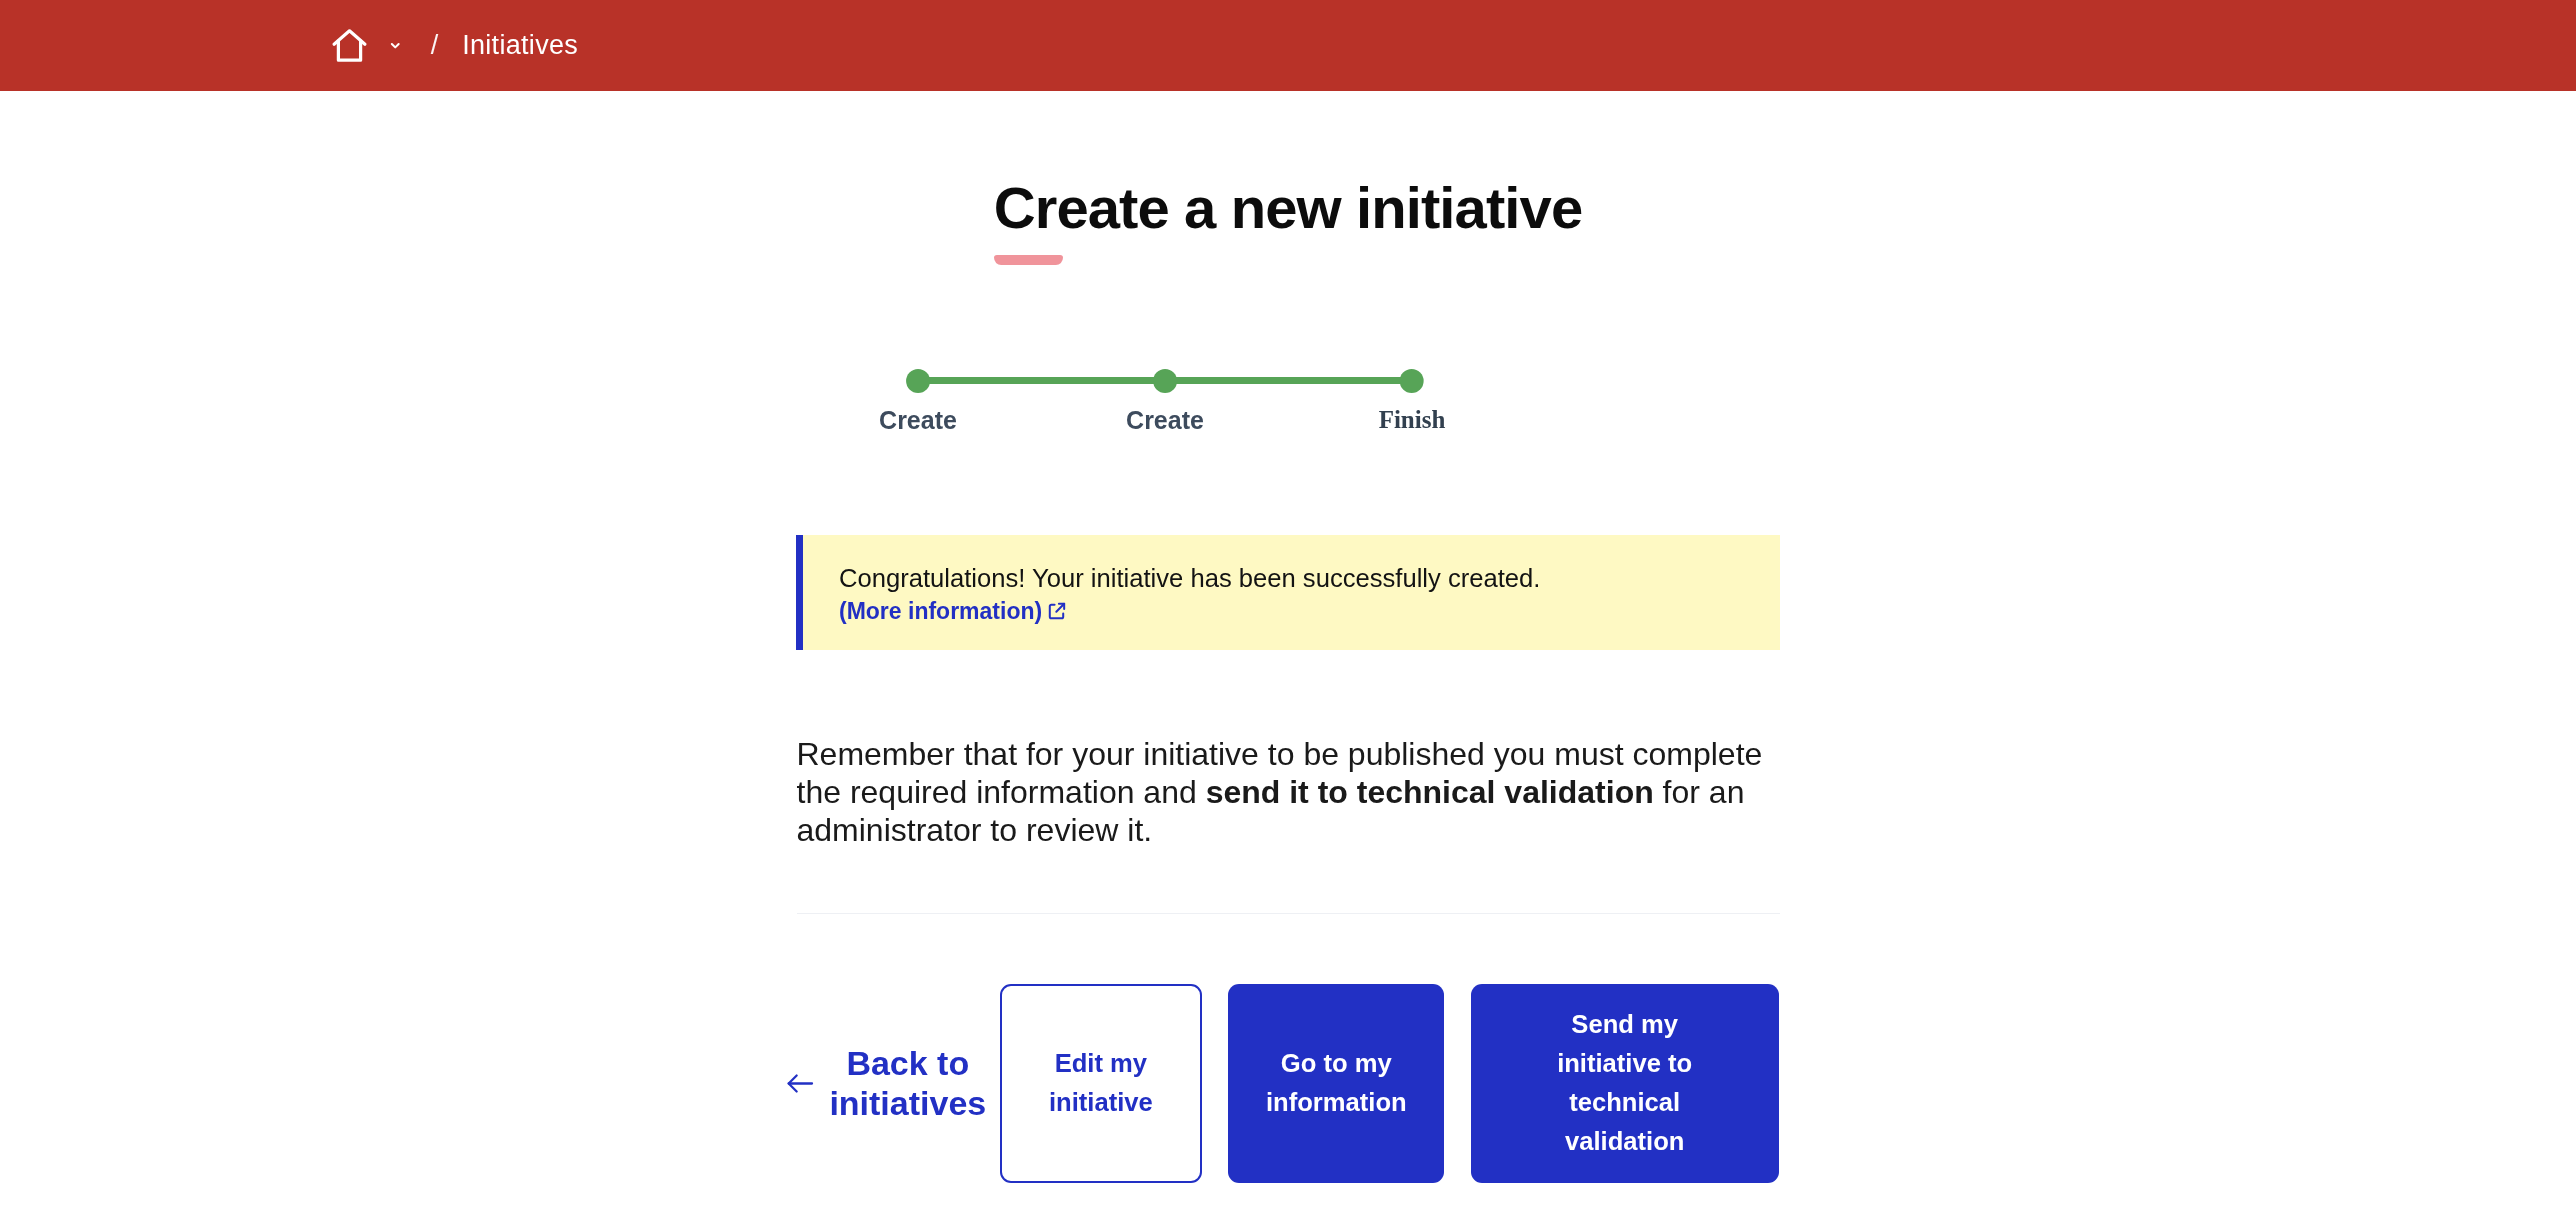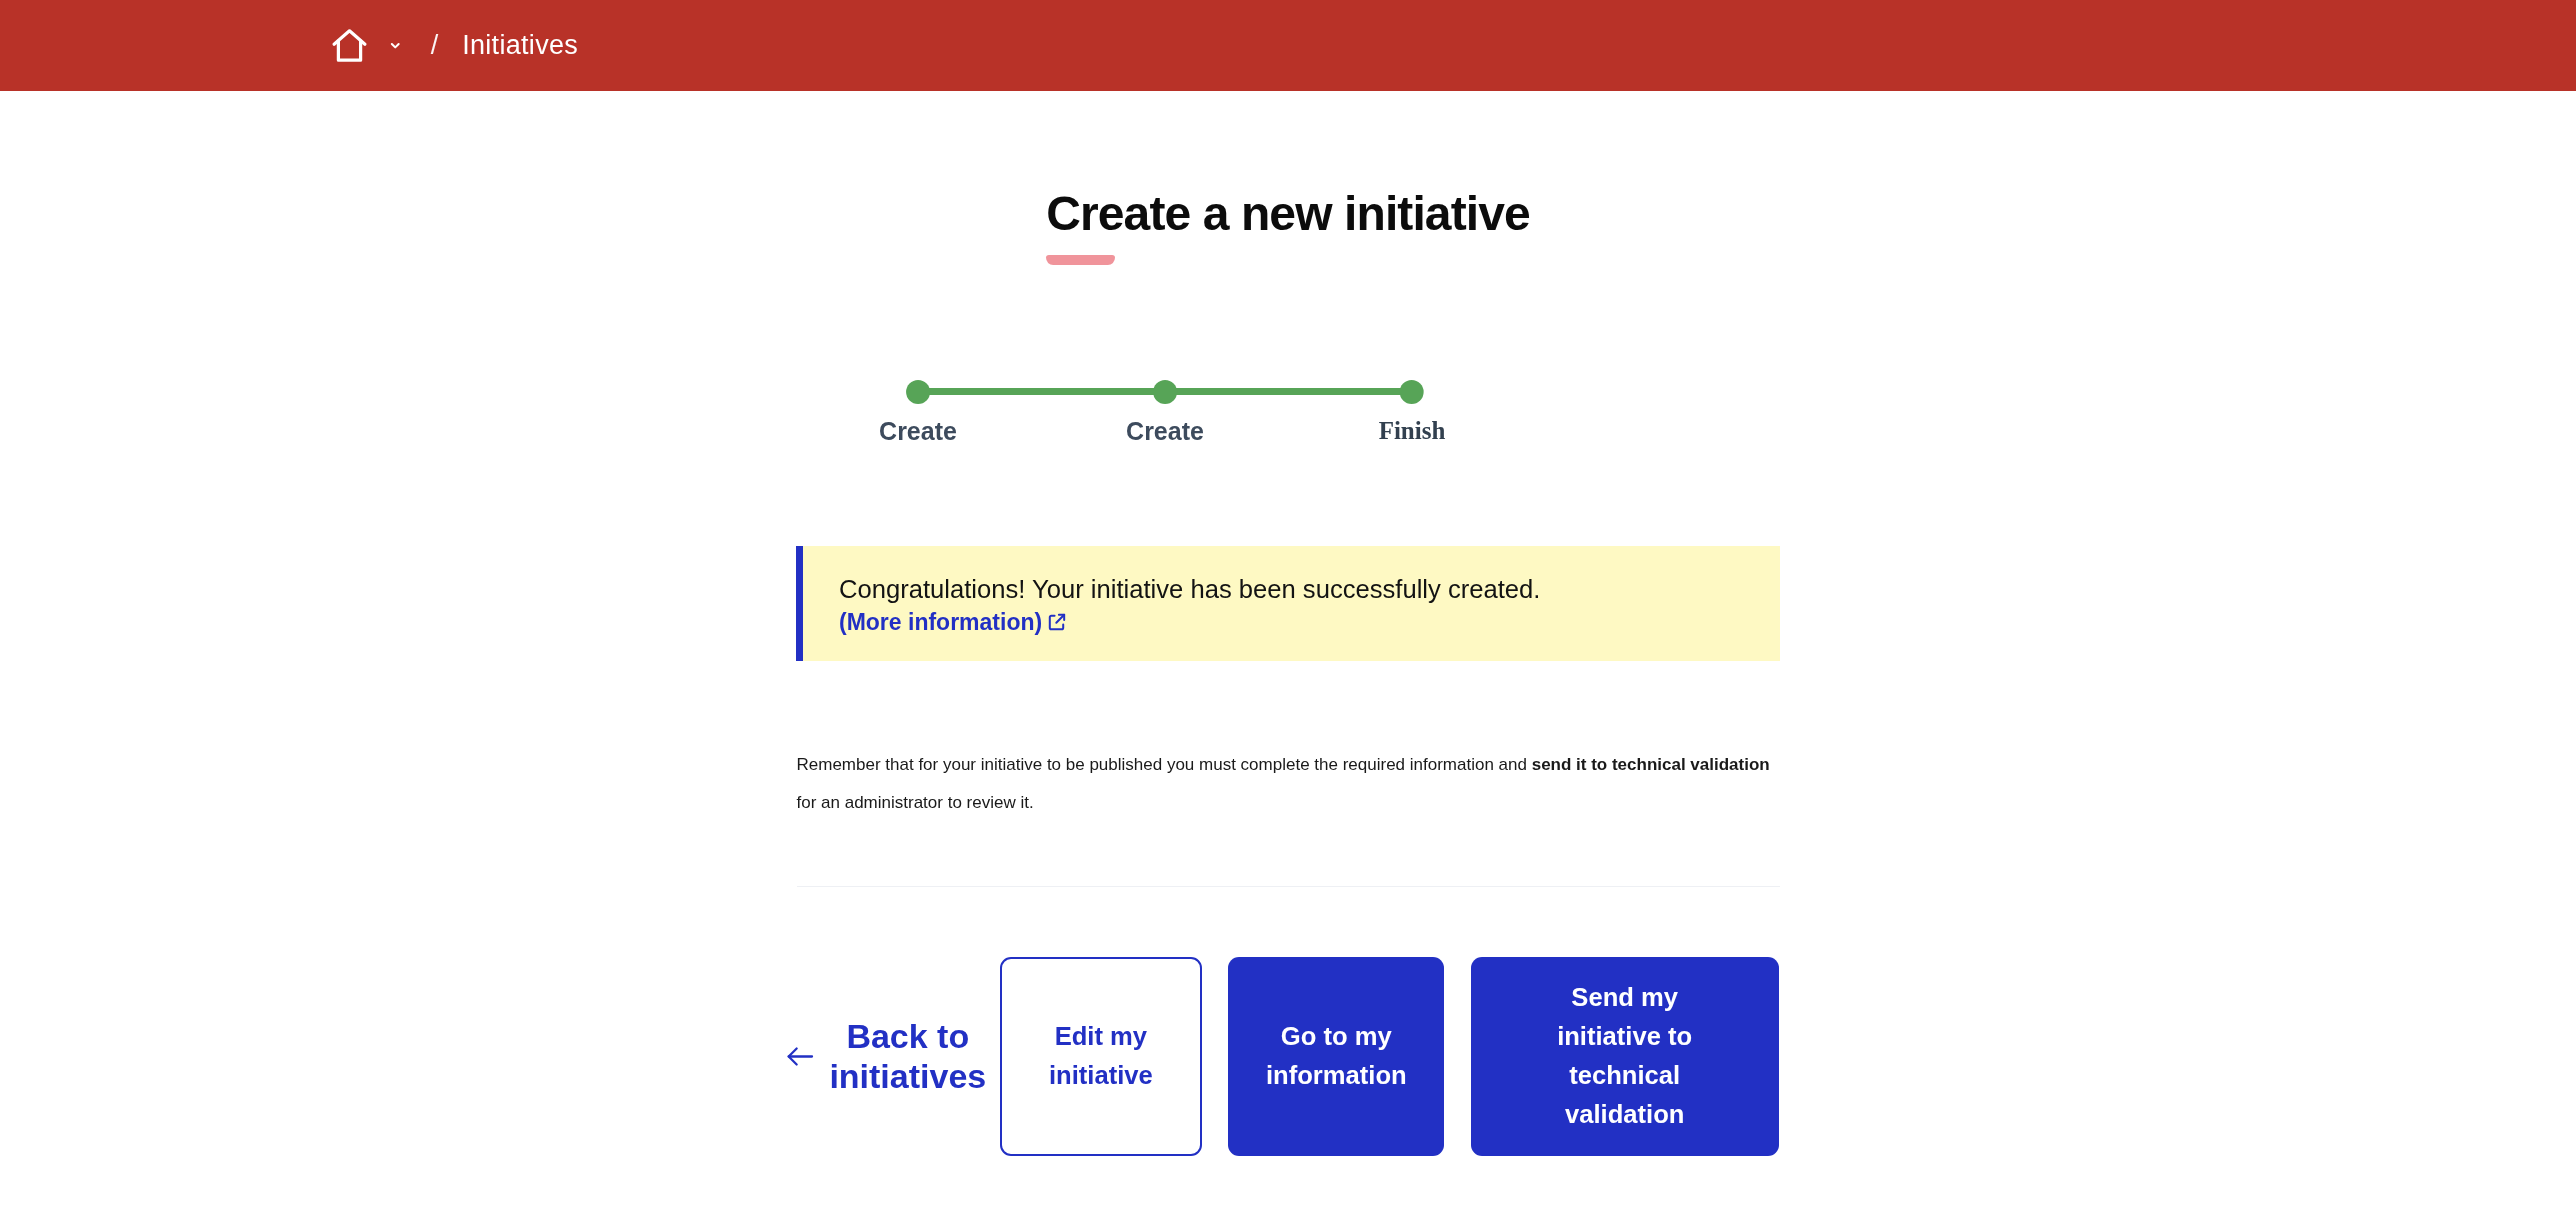--- a/index.html
+++ b/index.html
@@ -28,21 +28,21 @@
   }
   .crumb-current {
     color: #ffffff; font-size: 27px; font-weight: 500;
     letter-spacing: 0.3px; text-decoration: none; cursor: pointer;
   }
 
   
   .title-wrap { text-align: center; margin-top: 85px; }
   .page-title {
     display: inline-block; text-align: left;
-    margin: 11px; font-size: 48px; font-weight: 700;
+    margin: 0; font-size: 58px; font-weight: 700;
     letter-spacing: -0.9px; line-height: 1.12; color: #0c0c0c;
   }
   .title-underline {
     display: block; width: 69px; height: 9.4px;
     background: #f0949b;
     border-radius: 3.4px 3.4px 8.5px 8.5px;
     margin-top: 14.5px;
   }
 
   
@@ -85,21 +85,21 @@
     display: inline-flex; align-items: center; gap: 3px;
     margin-top: 2.6px;
     font-size: 23px; font-weight: 700; color: #2230c4;
     text-decoration: none; cursor: pointer;
   }
   .alert-link svg { display: block; }
 
   
   .note {
     width: 983px; margin: 85px auto 0;
-    font-size: 17px; line-height: 38px; color: #1a1a1a;
+    font-size: 32px; line-height: 38px; color: #1a1a1a;
   }
   .note b { font-weight: 700; }
 
   
   .divider {
     width: 983px; margin: 64px auto 0;
     border: none; border-top: 1.7px solid #eef0f4; height: 0;
   }
 
   

